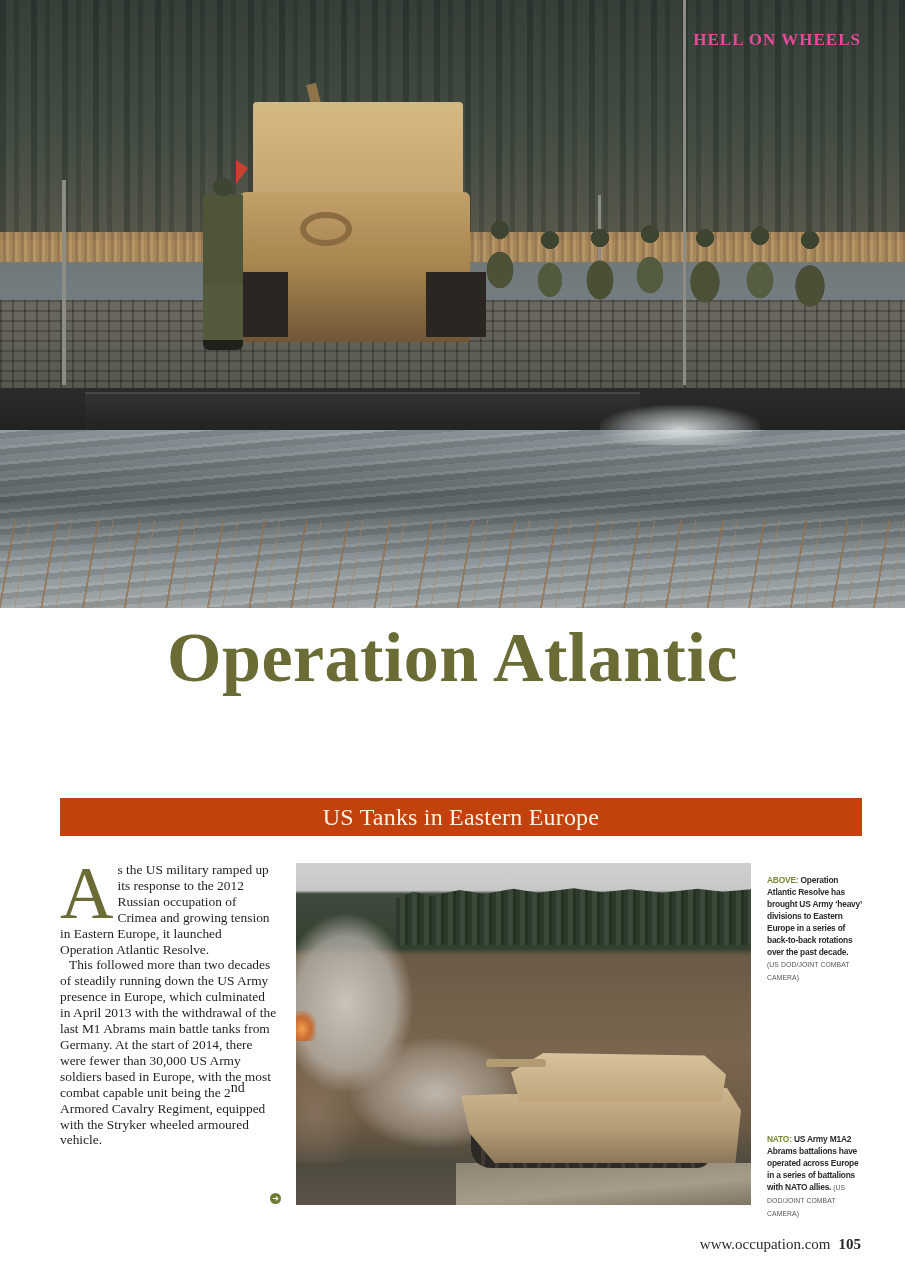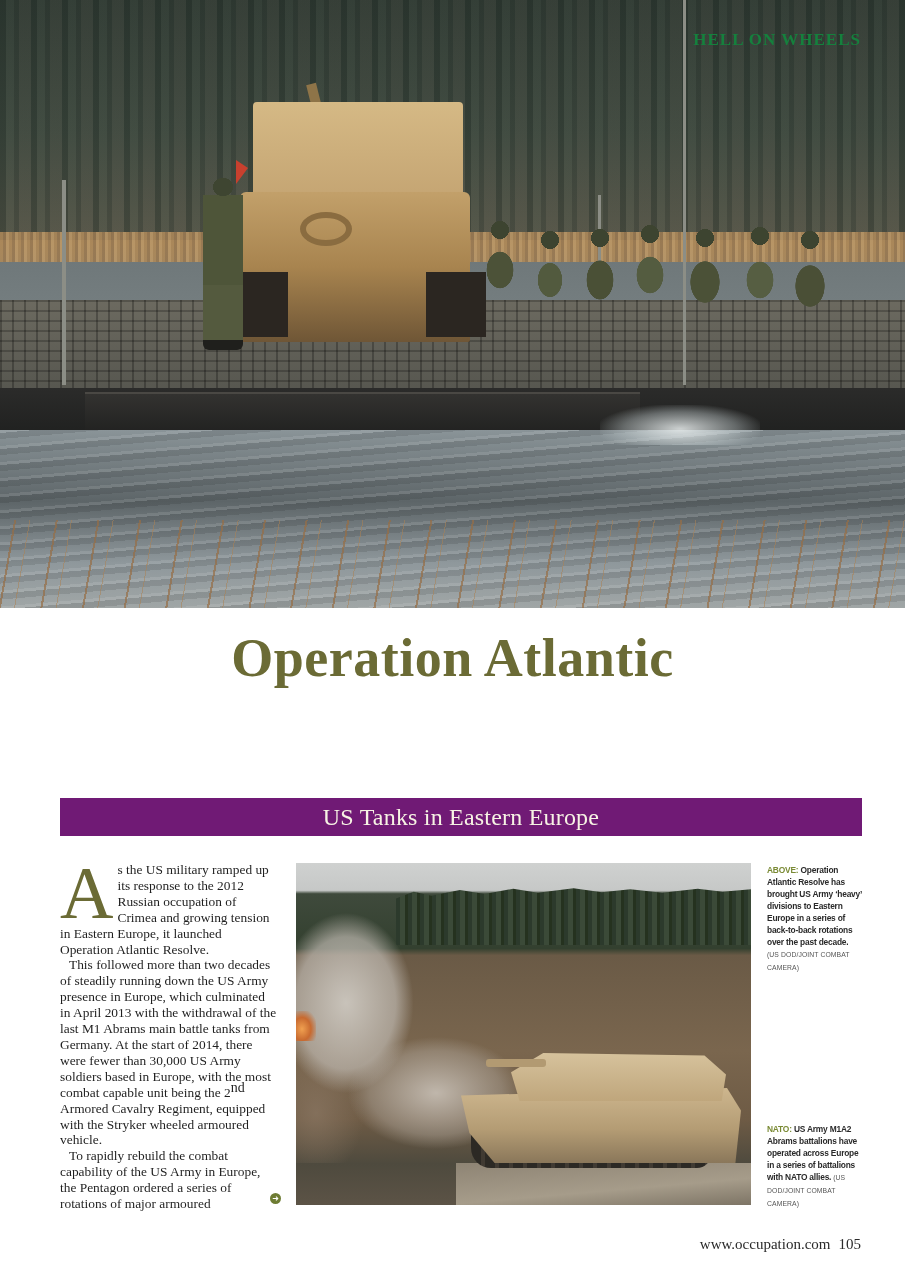--- a/index.html
+++ b/index.html
@@ -109,35 +109,35 @@
         linear-gradient(180deg, transparent 0 20px, #4e5539 20px 110px, #545a3e 110px 165px, #1f1f1c 165px 175px);
       border-radius: 6px;
     }
     .hero .flag { position: absolute; left: 236px; top: 160px; width: 0; height: 0;
       border-left: 12px solid #c8402e; border-top: 8px solid transparent; border-bottom: 16px solid transparent; }
     .hero .pole { position: absolute; width: 4px; background: #8c8e86; }
 
     .kicker {
       position: absolute; right: 44px; top: 30px;
       font-family: "Liberation Serif", "DejaVu Serif", serif; font-weight: bold;
-      font-size: 17px; letter-spacing: 1px; color: #15803d;
+      font-size: 17px; letter-spacing: 1px; color: #ec4899;
     }
 
     
     .title {
       position: absolute; left: 0; top: 622px; width: 905px;
       text-align: center; color: #6b6b35;
       font-family: "Liberation Serif", "DejaVu Serif", serif;
-      font-size: 54px; line-height: 72px; letter-spacing: 0.5px;
+      font-size: 70px; line-height: 72px; letter-spacing: 0.5px;
     }
     .title span { display: block; }
 
     .subtitle-bar {
       position: absolute; left: 60px; top: 798px; width: 802px; height: 38px;
-      background: #701a75; color: #f7f3e4;
+      background: #c2410c; color: #f7f3e4;
       font-family: "Liberation Serif", "DejaVu Serif", serif; font-size: 24px;
       display: flex; align-items: center; justify-content: center; letter-spacing: 0.2px;
     }
 
     
     .body-col {
       position: absolute; left: 60px; top: 862px; width: 218px;
       font-family: "Liberation Serif", "DejaVu Serif", serif;
       font-size: 13.4px; line-height: 15.9px; color: #1f1f1f;
     }
@@ -198,32 +198,33 @@
       position: absolute; left: 160px; top: 300px; width: 300px; height: 42px;
       background: linear-gradient(175deg, #8e8474 0%, #a69c8a 60%, #7d7465 100%);
     }
 
     
     .caption {
       position: absolute; left: 767px; width: 100px;
       font-family: "Liberation Sans", "DejaVu Sans", sans-serif;
       font-size: 8.4px; line-height: 12px; font-weight: bold; color: #2a2a2a;
       letter-spacing: -0.2px;
+      margin-top: 10px;
     }
     .caption .lead { color: #7a8a34; }
     .caption .credit { font-weight: normal; font-size: 6.8px; color: #555; letter-spacing: 0.1px; }
     .caption-above { top: 864px; }
     .caption-left { top: 1123px; }
 
     
     .footer {
       position: absolute; right: 44px; top: 1236px;
       font-family: "Liberation Serif", "DejaVu Serif", serif; font-size: 15px; color: #2a2a2a;
     }
-    .footer .page-num { font-weight: normal; margin-left: 8px; }
+    .footer .page-num { font-weight: bold; margin-left: 8px; }
   </style>
 </head>
 <body>
 
 <div class="hero">
   <div class="forest"></div>
   <div class="reeds-far"></div>
   <div class="lake"></div>
   <div class="deck"></div>
   <div class="pontoon"></div>
@@ -255,21 +256,20 @@
 
 <div class="subtitle-bar">
   <span>US Tanks in Eastern Europe</span>
 </div>
 
 <div class="body-col">
   <p>
     <span class="dropcap">A</span><span>s the US military ramped up its response to the 2012 Russian occupation of Crimea and growing tension in Eastern Europe, it launched Operation Atlantic Resolve.</span>
   </p>
   <p><span>This followed more than two decades of steadily running down the US Army presence in Europe, which culminated in April 2013 with the withdrawal of the last M1 Abrams main battle tanks from Germany. At the start of 2014, there were fewer than 30,000 US Army soldiers based in Europe, with the most combat capable unit being the 2</span><sup>nd</sup><span> Armored Cavalry Regiment, equipped with the Stryker wheeled armoured vehicle.</span></p>
-  <p><span>To rapidly rebuild the combat capability of the US Army in Europe, the Pentagon ordered a series of rotations of major armoured</span></p>
 </div>
 <div class="continue-icon">➜</div>
 
 <div class="photo2">
   <div class="tree-line"></div>
   <div class="smoke"></div>
   <div class="fire"></div>
   <div class="road"></div>
   <div class="abrams-track"></div>
   <div class="abrams-hull"></div>

